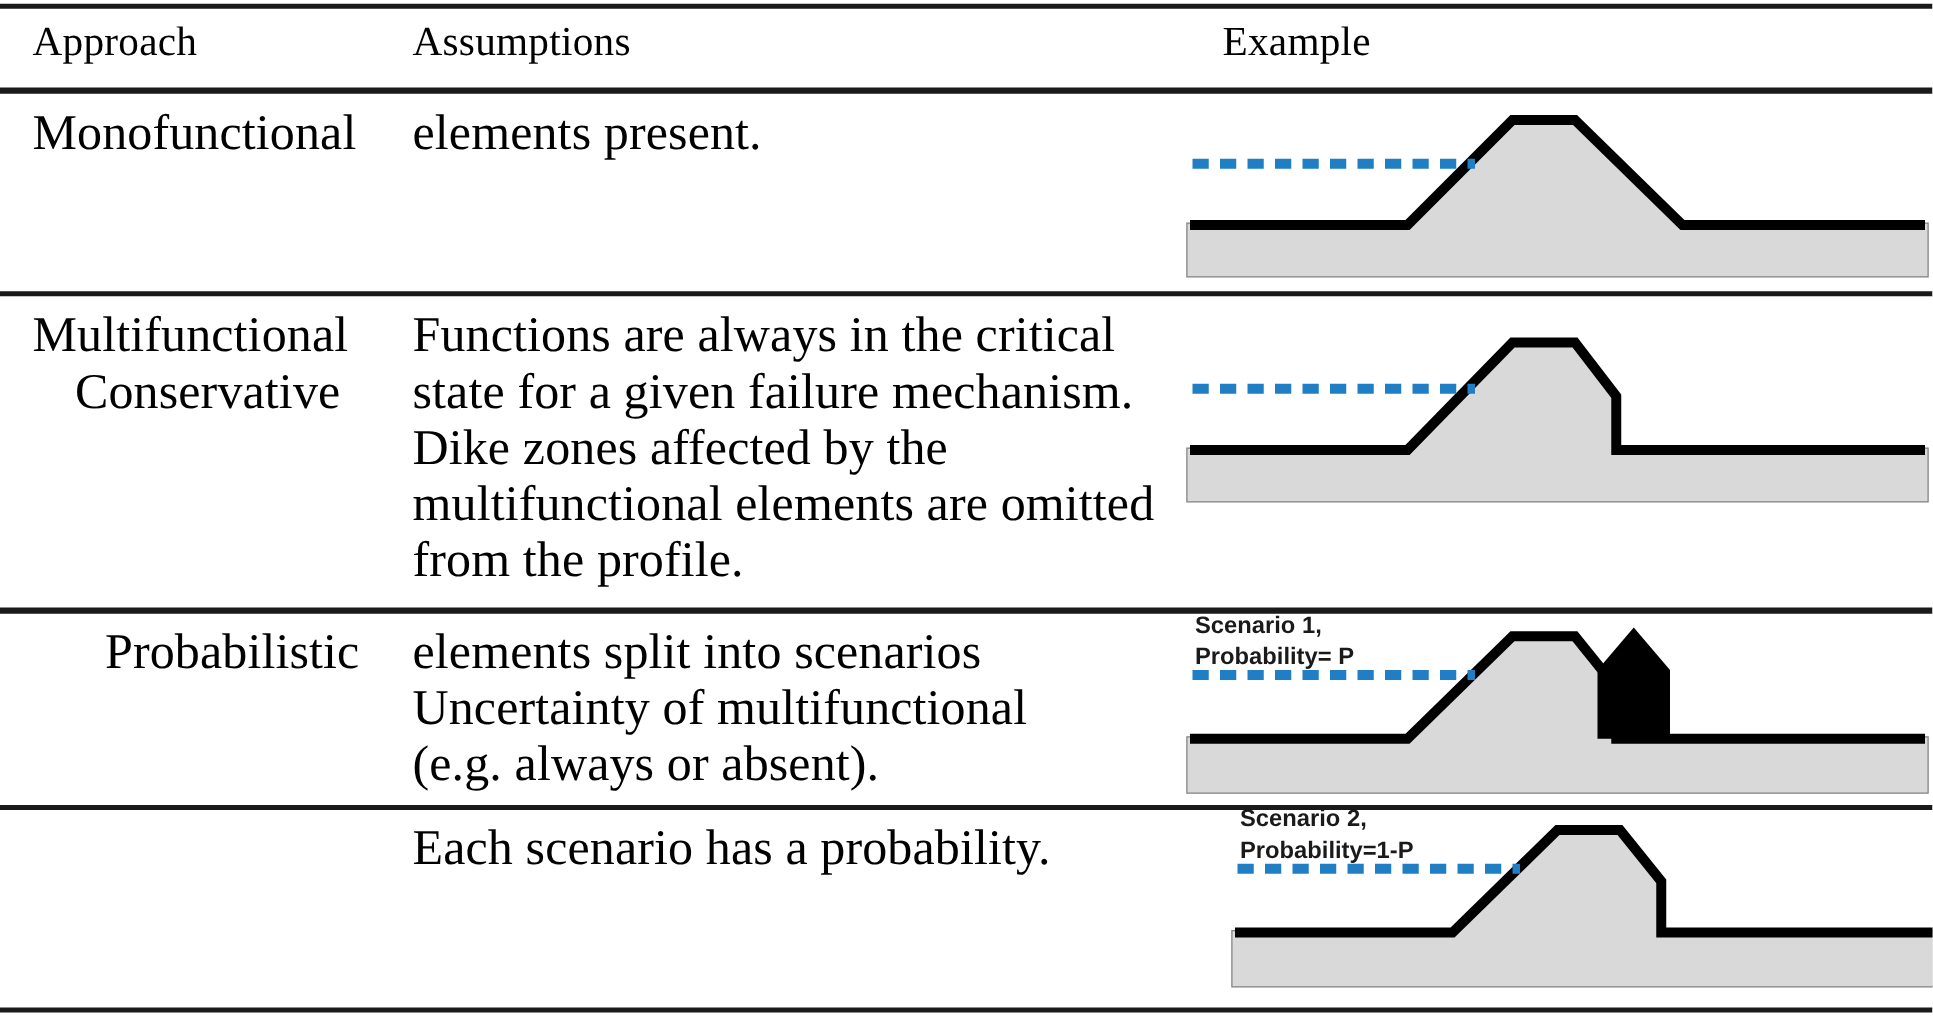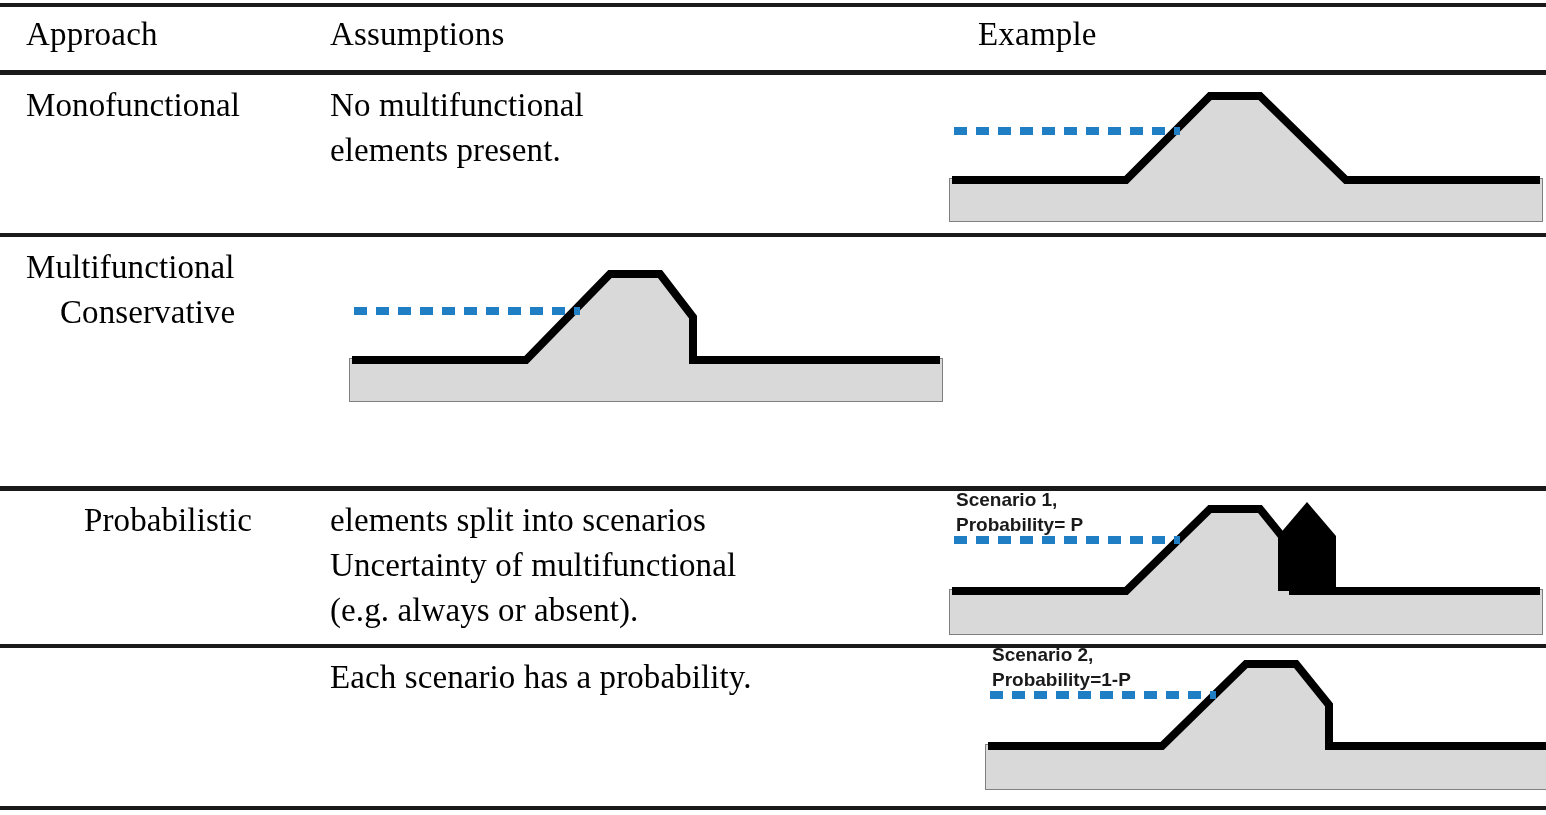--- a/index.html
+++ b/index.html
@@ -67,21 +67,21 @@
   .header-row { top: 14px; }
   .header-row .hcell {
     font-size: 33px;
     line-height: 40px;
     letter-spacing: 0.2px;
   }
   .header-row .col-example .hcell { padding-left: 0px; margin-left: 48px; }
 
   
   .body-row .cell-text {
-    font-size: 33px;
+    font-size: 40px;
     line-height: 45px;
     letter-spacing: 0.1px;
   }
   .approach-line { display: block; }
   .approach-line.indent { padding-left: 34px; }
   .approach-right { text-align: left; padding-left: 58px; }
 
   .row-1 { top: 83px; }
   .row-2 { top: 245px; }
   .row-3 { top: 498px; }
@@ -126,21 +126,20 @@
   </div>
 
   <div class="row body-row row-1">
     <div class="col-approach">
       <div class="cell-text">
         <span class="approach-line">Monofunctional</span>
       </div>
     </div>
     <div class="col-assumptions">
       <div class="cell-text">
-        <span class="approach-line">No multifunctional</span>
         <span class="approach-line">elements present.</span>
       </div>
     </div>
     <div class="col-example">
       <div class="diagram">
         <svg width="616" height="140" viewBox="0 0 616 140">
 
           <rect x="2" y="96" width="592" height="42" fill="#d9d9d9" stroke="#808080" stroke-width="2"></rect>
 
           <polygon points="2,96 178,96 262,12 312,12 398,96 594,96 594,138 2,138" fill="#d9d9d9" stroke="none"></polygon>
@@ -151,20 +150,29 @@
         </svg>
       </div>
     </div>
   </div>
 
   <div class="row body-row row-2">
     <div class="col-approach">
       <div class="cell-text">
         <span class="approach-line">Multifunctional</span>
         <span class="approach-line indent">Conservative</span>
+      </div>
+    </div>
+    <div class="col-assumptions">
+      <div class="cell-text">
+        <span class="approach-line">Functions are always in the critical</span>
+        <span class="approach-line">state for a given failure mechanism.</span>
+        <span class="approach-line">Dike zones affected by the</span>
+        <span class="approach-line">multifunctional elements are omitted</span>
+        <span class="approach-line">from the profile.</span>
       </div>
     </div>
     <div class="col-example">
       <div class="diagram" style="top:10px;">
         <svg width="616" height="150" viewBox="0 0 616 150">
           <rect x="2" y="104" width="592" height="42" fill="#d9d9d9" stroke="#808080" stroke-width="2"></rect>
           <polygon points="2,104 178,104 262,18 312,18 345,62 345,104 594,104 594,146 2,146" fill="#d9d9d9" stroke="none"></polygon>
           <polyline points="4,105 178,105 262,19 312,19 345,62 345,105 592,105" fill="none" stroke="#000000" stroke-width="8" stroke-linejoin="miter" stroke-linecap="butt"></polyline>
           <line x1="6" y1="56" x2="232" y2="56" stroke="#1f7ec4" stroke-width="8" stroke-dasharray="13 9" stroke-linecap="butt"></line>
         </svg>

